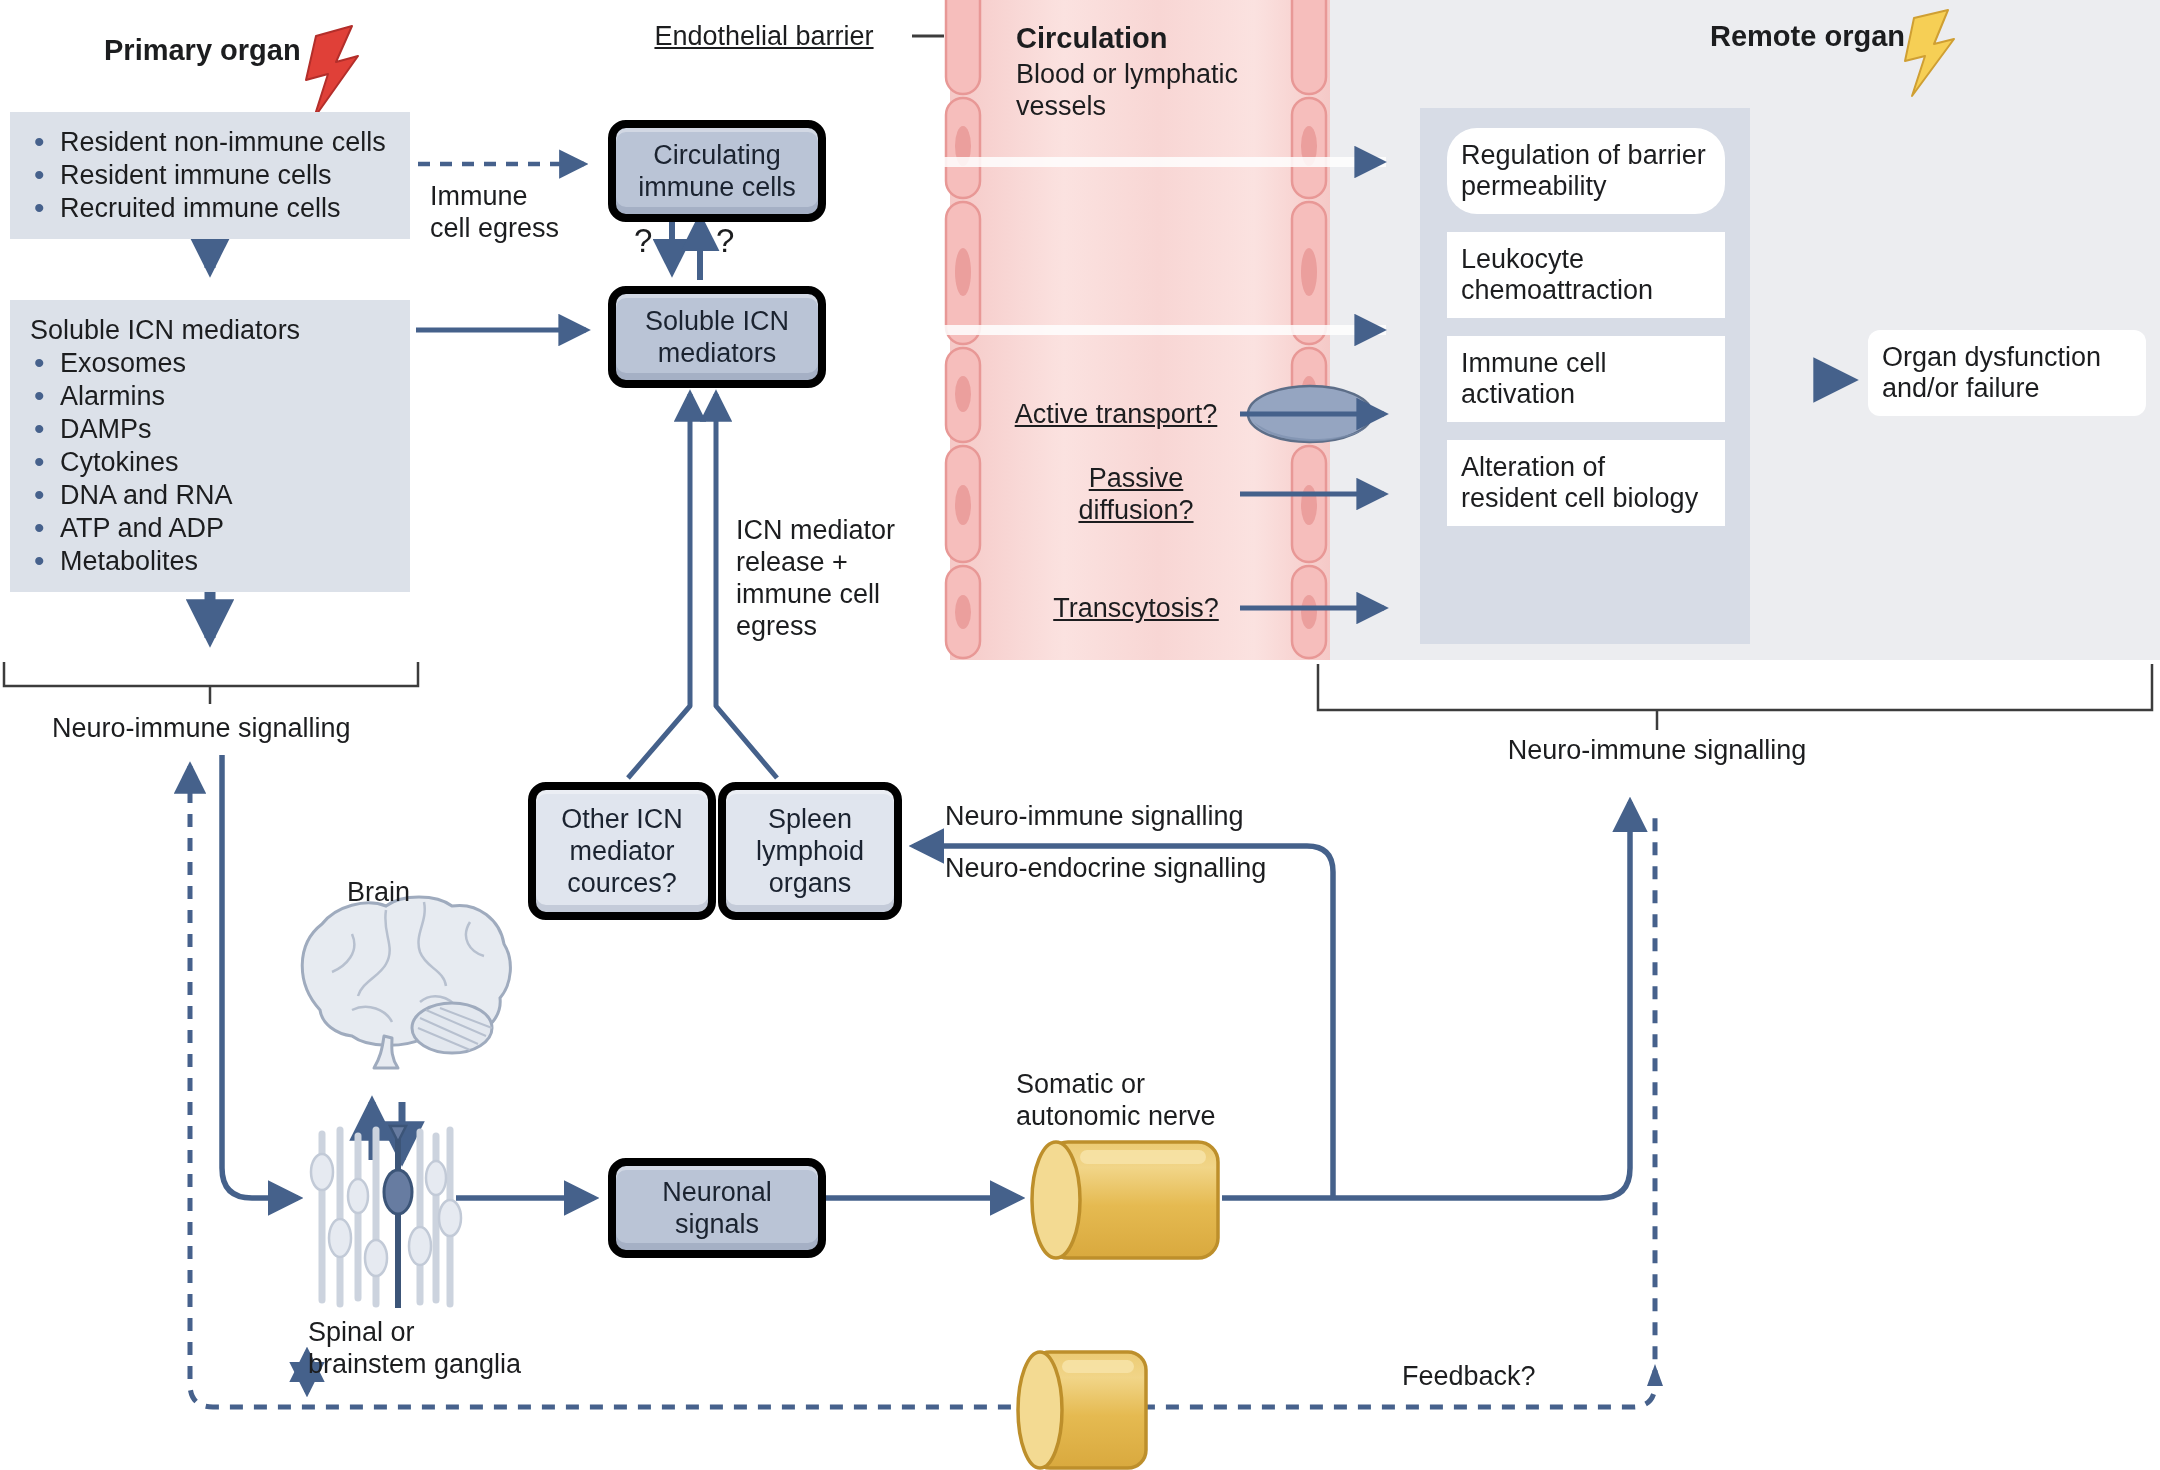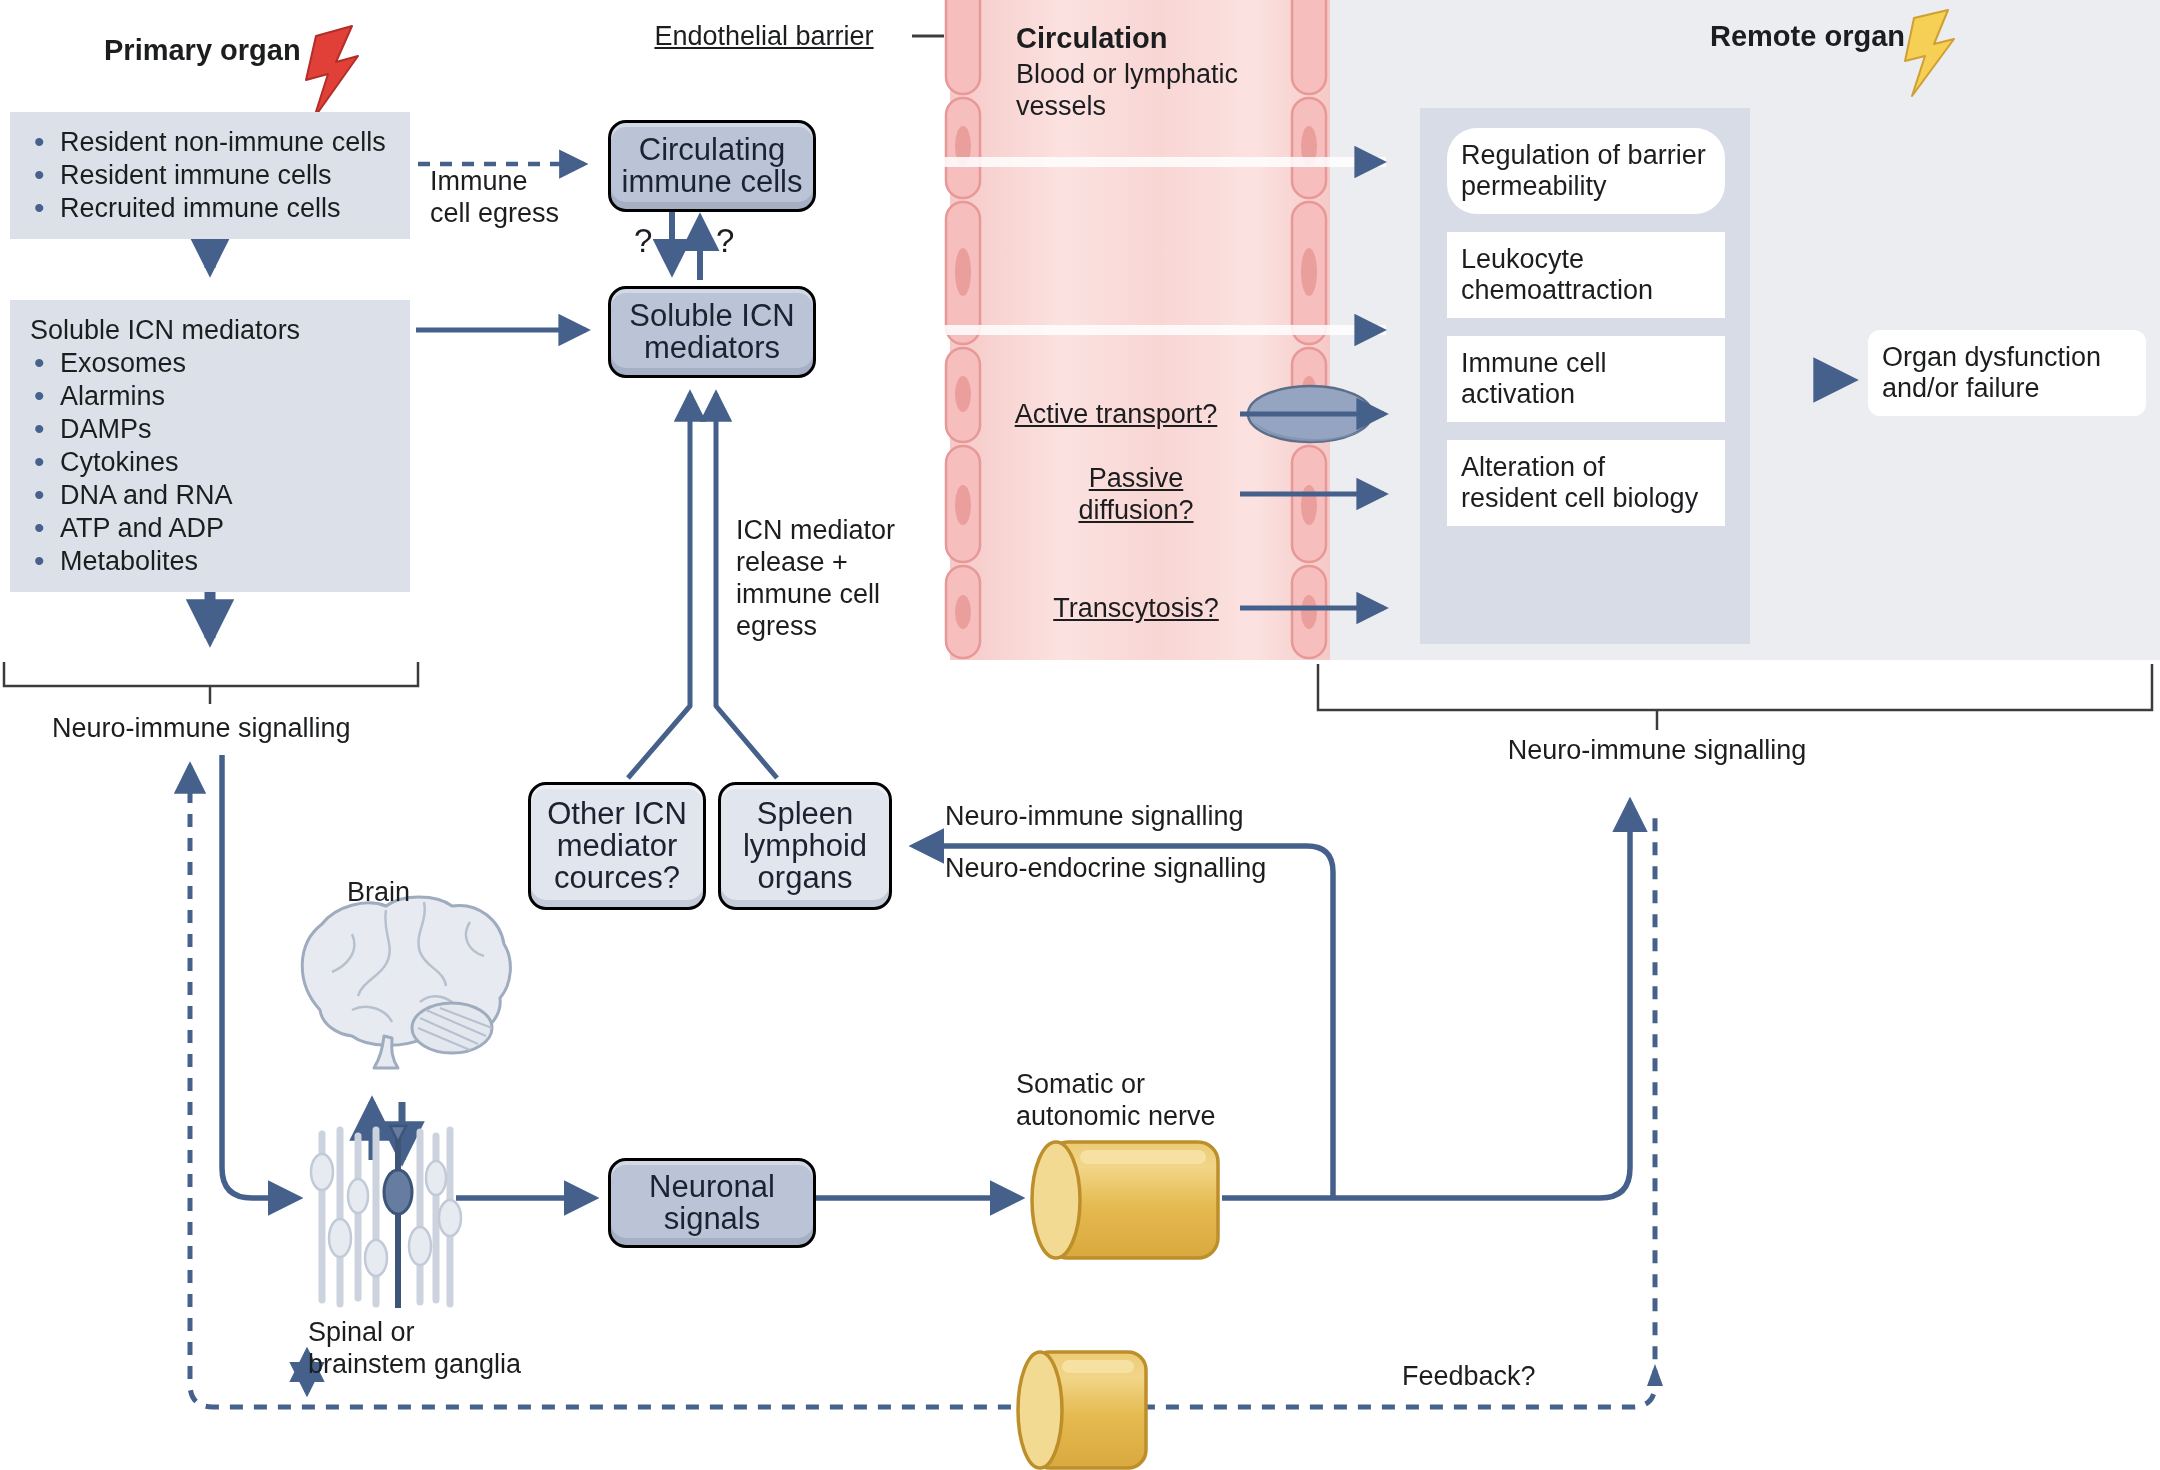--- a/index.html
+++ b/index.html
@@ -8,23 +8,23 @@
   .abs{position:absolute;}
   .lbl{font-size:27px;line-height:32px;white-space:pre-line;}
   .bold{font-weight:700;font-size:29px;}
   .right{text-align:center;text-decoration:underline;}
   .center{text-align:center;}
   
   .listbox{background:#dce1e9;padding:14px 20px;font-size:27px;line-height:33px;}
   .bullet{position:relative;padding-left:30px;}
   .bullet::before{content:"•";position:absolute;left:4px;top:-1px;color:#46618c;font-size:30px;}
   
-  .node{background:#bac4d6;border:3px solid #000000;border-radius:18px;
+  .node{background:#bac4d6;border:8px solid #000000;border-radius:18px;
         display:flex;align-items:center;justify-content:center;text-align:center;
-        font-size:31px;line-height:32px;color:#1b2330;white-space:pre-line;
+        font-size:27px;line-height:32px;color:#1b2330;white-space:pre-line;
         box-shadow:inset 0 -7px 0 rgba(70,90,120,.18), inset 0 4px 0 rgba(255,255,255,.35);}
   .node.light{background:#e0e5ee;}
   
   #remote-panel{background:#ecedf0;}
   #remote-inner{background:#d7dce6;}
   .remote-box{background:#ffffff;padding:12px 14px;font-size:27px;line-height:31px;white-space:pre-line;}
   .qmark{font-size:33px;font-weight:400;color:#1c1d1f;}
 </style>
 </head>
 <body>
@@ -217,21 +217,21 @@
     <div class="bullet">Alarmins</div>
     <div class="bullet">DAMPs</div>
     <div class="bullet">Cytokines</div>
     <div class="bullet">DNA and RNA</div>
     <div class="bullet">ATP and ADP</div>
     <div class="bullet">Metabolites</div>
   </div>
 
   <div class="abs lbl" style="left:52px;top:712px;">Neuro-immune signalling</div>
 
-  <div class="abs lbl" style="left:430px;top:165px;">Immune
+  <div class="abs lbl" style="left:430px;top:180px;">Immune
 cell egress</div>
 
   <div class="abs node" style="left:608px;top:120px;width:202px;height:86px;">Circulating
 immune cells</div>
 
   <div class="abs qmark" style="left:634px;top:222px;">?</div>
   <div class="abs qmark" style="left:716px;top:222px;">?</div>
 
   <div class="abs node" style="left:608px;top:286px;width:202px;height:86px;">Soluble ICN
 mediators</div>

